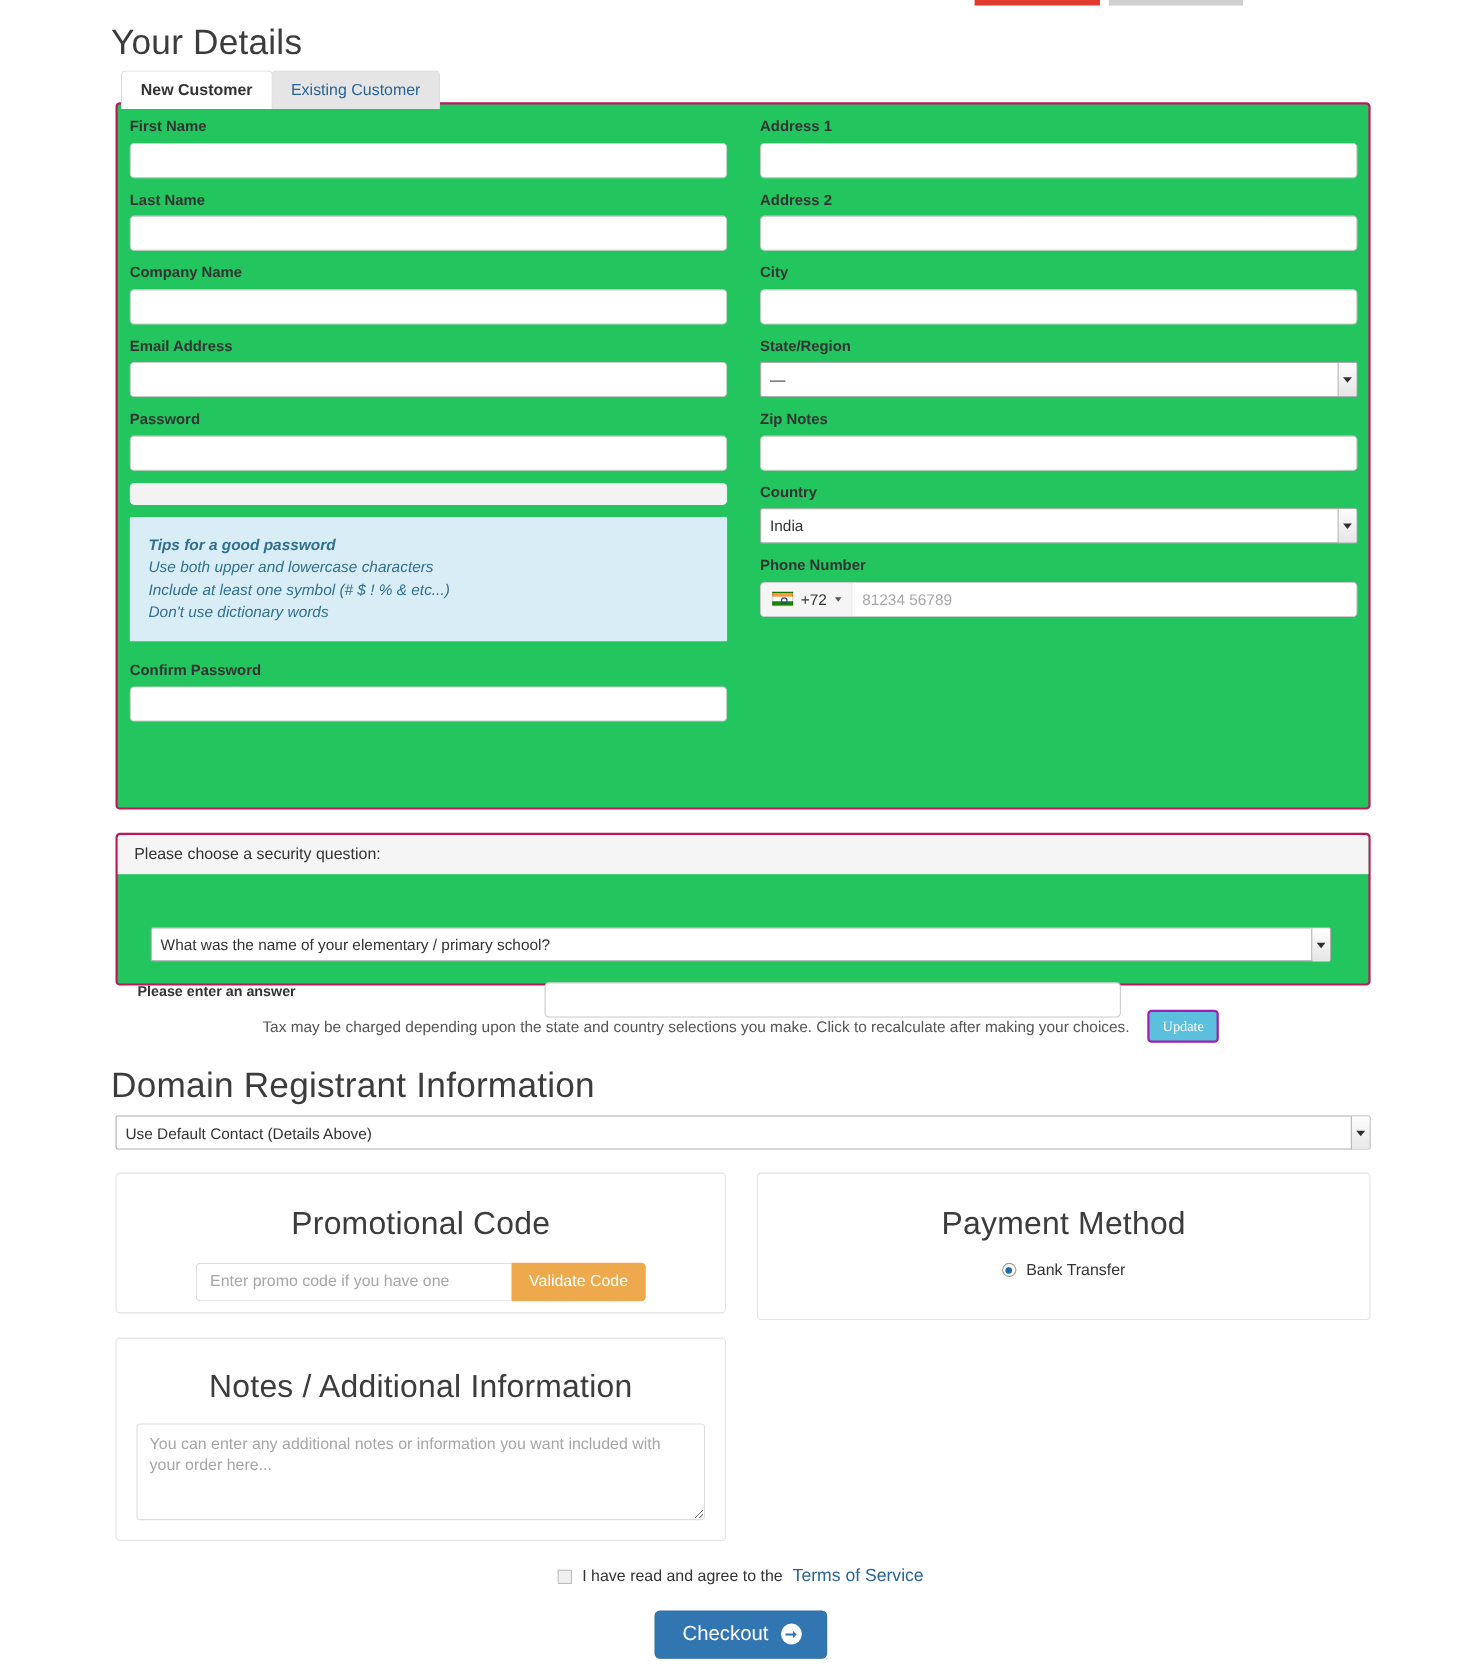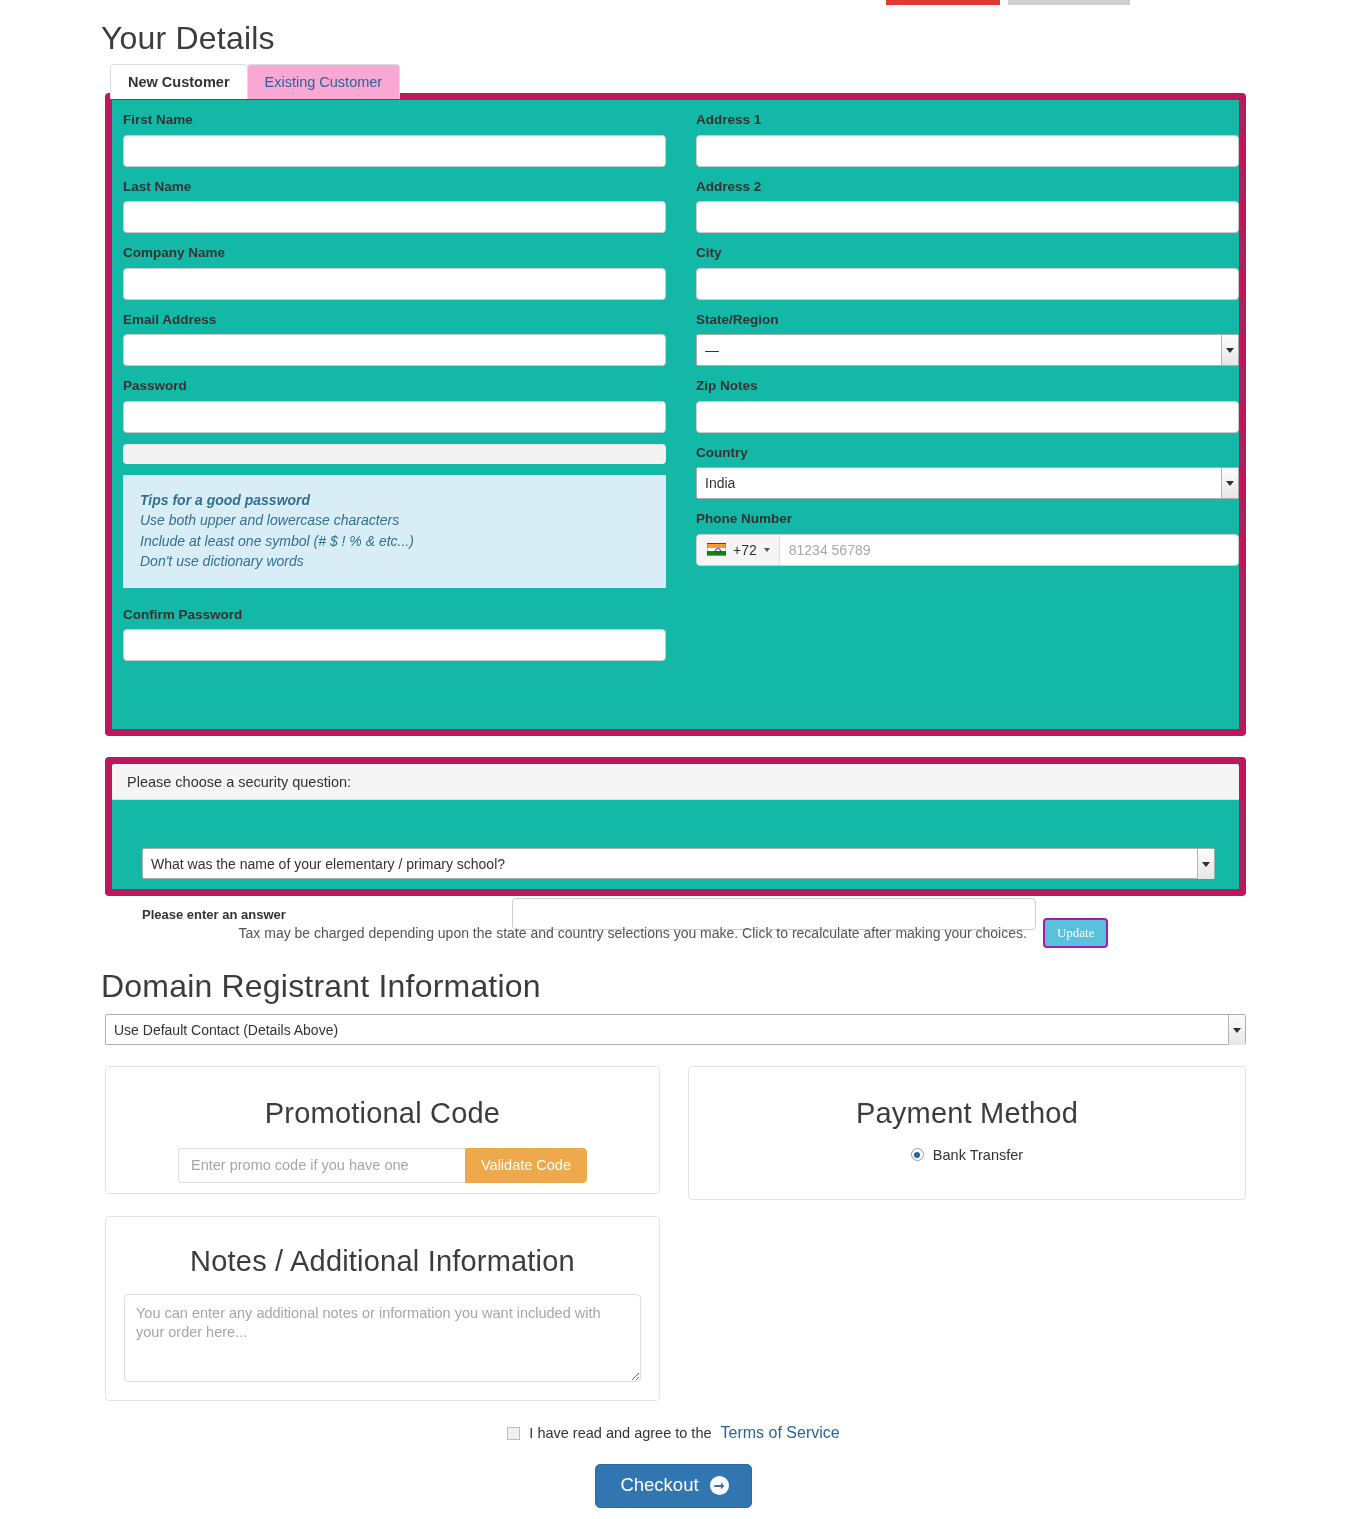--- a/index.html
+++ b/index.html
@@ -34,41 +34,41 @@
   #registrant-heading   { position: absolute; left: 101px; top: 968px; }
 
   
   .tabs { position: absolute; left: 110px; top: 64px; display: flex; align-items: flex-end; z-index: 3; }
   .tab {
     font-size: 14.5px;
     padding: 9px 17px 8px 17px;
     border: 1px solid #dddddd;
     border-bottom: none;
     border-radius: 4px 4px 0 0;
-    background: #f9a8d4;
+    background: #e5e5e5;
     color: #2a6496;
     cursor: pointer;
     line-height: 1.2;
     margin-right: -1px;
   }
   .tab.active {
     background: #ffffff;
     color: #333333;
     font-weight: bold;
     border-color: #dddddd;
     position: relative;
     z-index: 4;
   }
 
   
   .panel {
     position: absolute;
-    border: 7px solid #be185d;
-    border-radius: 4px;
-    background: #14b8a6;
+    border: 2px solid #be185d;
+    border-radius: 4px;
+    background: #22c55e;
   }
   #details-panel { left: 105px; top: 93px; width: 1141px; height: 643px; }
 
   .col { position: absolute; width: 545px; }
   .col-left  { left: 11px;  top: 11px; }
   .col-right { left: 584px; top: 11px; }
 
   .fgroup { margin-bottom: 11px; }
   .flabel {
     display: block;
@@ -203,21 +203,21 @@
     border-bottom: 1px solid #dddddd;
     border-radius: 3px 3px 0 0;
     display: flex; align-items: center;
     padding-left: 15px;
     font-size: 14.5px;
     color: #333333;
   }
   .sec-body { padding: 14px 0 0 0; position: relative; height: 102px; }
   #sec-select-wrap { position: absolute; left: 30px; top: 48px; width: 1073px; height: 31px; }
   #sec-select-wrap .fselect { width: 1073px; height: 31px; }
-  .sec-answer-row { position: absolute; left: 30px; top: 98px; width: 1080px; display: flex; align-items: center; }
+  .sec-answer-row { position: absolute; left: 18px; top: 98px; width: 1080px; display: flex; }
   .sec-answer-label { font-size: 13px; font-weight: bold; color: #333333; width: 370px; }
   #answer-input { width: 524px; height: 32px; }
 
   
   .tax-row {
     position: absolute; left: 0; top: 918px;
     width: 1347px;
     display: flex; align-items: center; justify-content: center;
     gap: 16px;
   }

